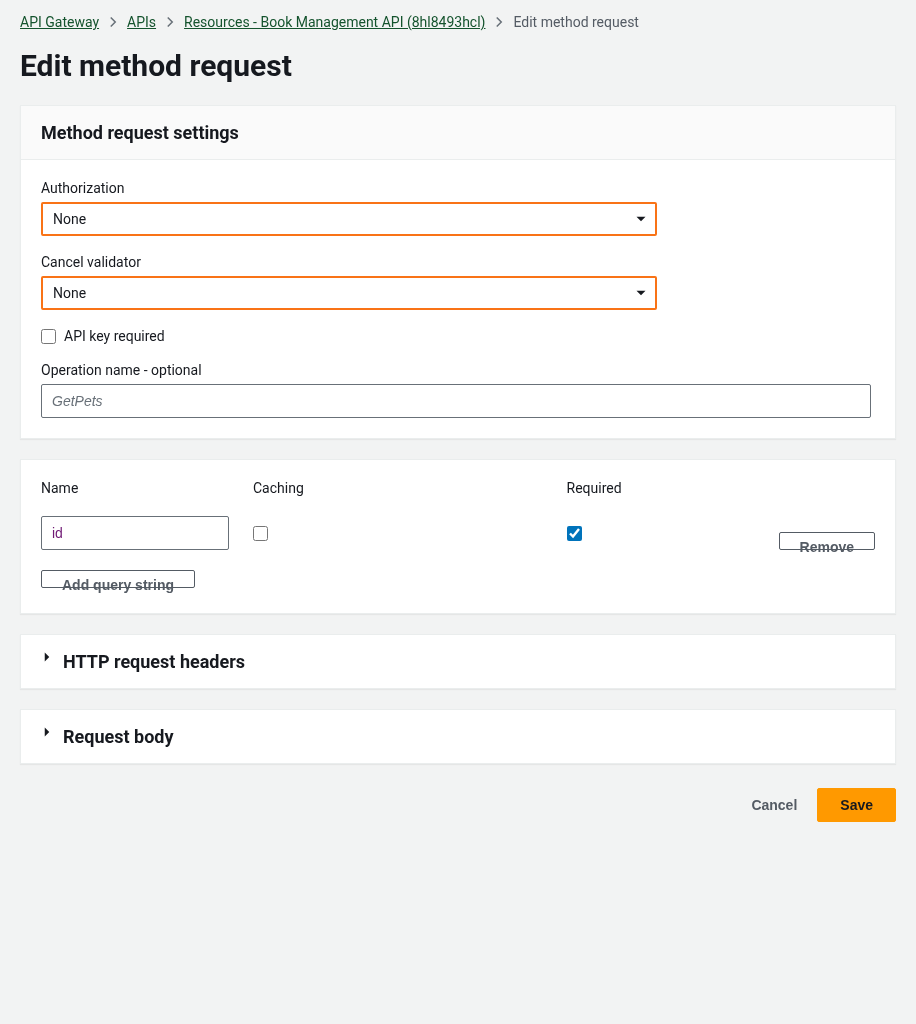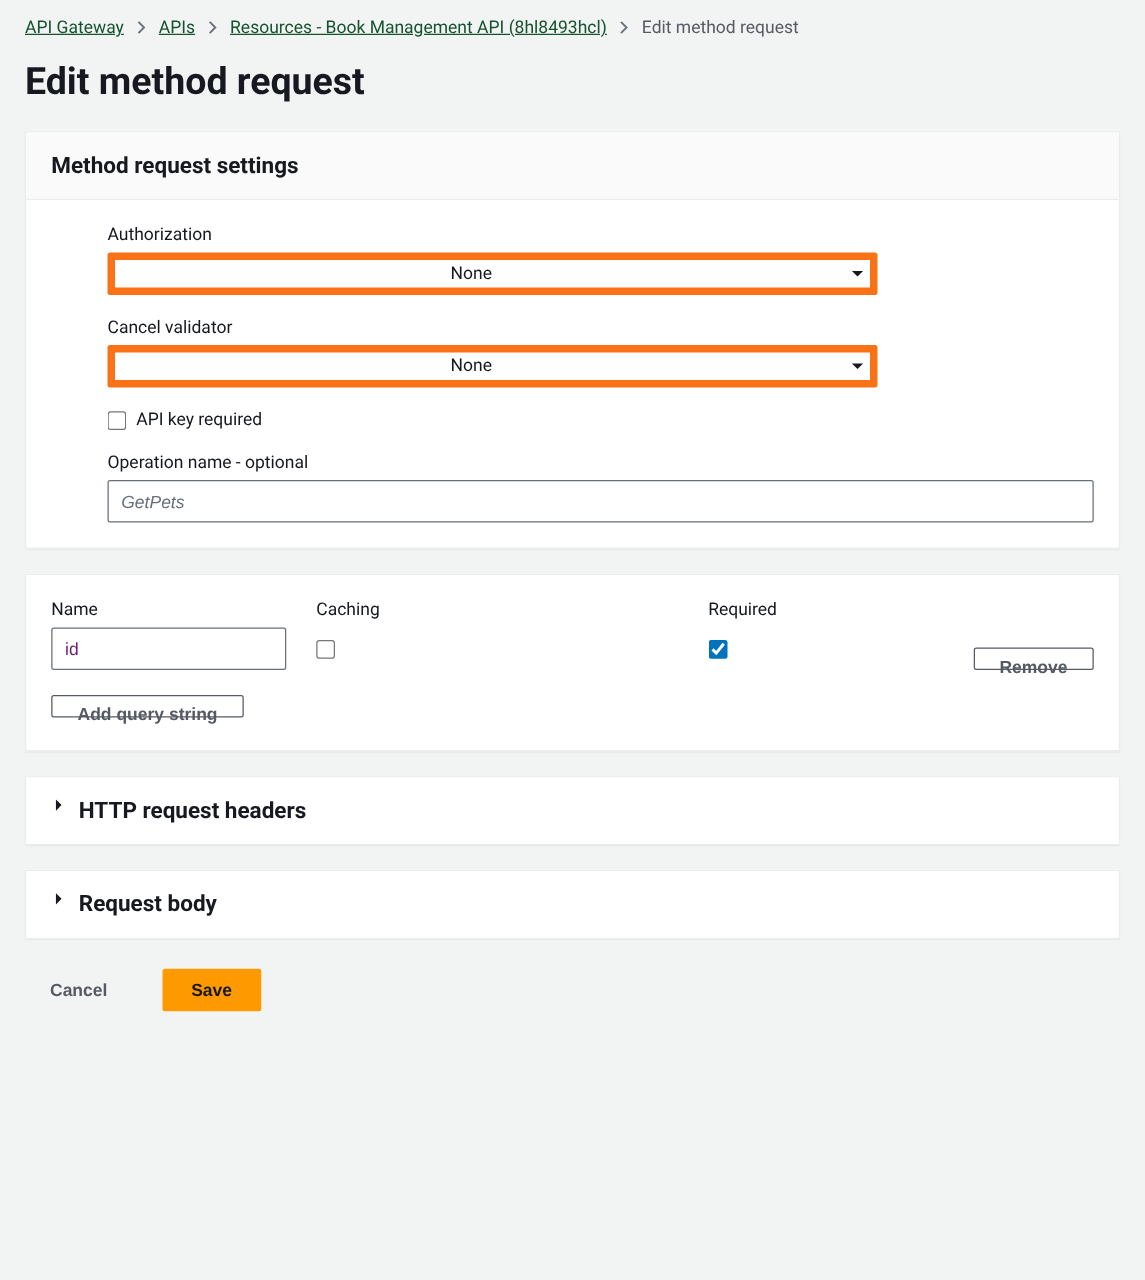--- a/index.html
+++ b/index.html
@@ -74,50 +74,48 @@
       justify-content: center;
     }
     .expand-icon svg {
       width: 12px;
       height: 12px;
       display: block;
     }
     
     .field {
       margin-bottom: 18px;
-      margin-left: 45px;
     }
     .field:last-child {
       margin-bottom: 0;
     }
     .field-label {
       font-weight: 400;
       color: #16191f;
       margin-bottom: 6px;
       display: block;
       font-size: 14px;
     }
     
     .select-wrap {
       position: relative;
       width: 616px;
       max-width: 100%;
     }
     .select {
       width: 100%;
-      border: 6px solid #f97316;
+      border: 2px solid #f97316;
       border-radius: 2px;
       padding: 6px 44px 6px 10px;
       background: #fff;
       font-size: 14px;
       cursor: pointer;
       height: 34px;
       display: flex;
       align-items: center;
-      justify-content: center;
     }
     .select-caret {
       position: absolute;
       right: 10px;
       top: 50%;
       transform: translateY(-50%);
       pointer-events: none;
     }
     .select-caret svg {
       width: 12px;
@@ -161,21 +159,21 @@
     
     .param-row {
       display: flex;
       align-items: flex-end;
       gap: 24px;
       margin-bottom: 20px;
     }
     .param-col {
       display: flex;
       flex-direction: column;
-      gap: 6px;
+      gap: 20px;
     }
     .param-col.name {
       width: 188px;
     }
     .param-col.required {
       width: 188px;
     }
     .param-col.caching {
       width: 188px;
       flex: 1;
@@ -229,21 +227,22 @@
       height: 34px;
     }
     .btn-primary {
       background: #ff9900;
       border-color: #ff9900;
       color: #16191f;
     }
     
     .action-bar {
       display: flex;
-      gap: 24px;
+      justify-content: flex-end;
+      gap: 0;
       padding-top: 4px;
     }
   </style>
 </head>
 <body>
 
 <nav class="breadcrumb">
   <a>API Gateway</a>
   <span class="chevron">
     <svg viewBox="0 0 16 16" fill="none" stroke="#687078" stroke-width="2">

